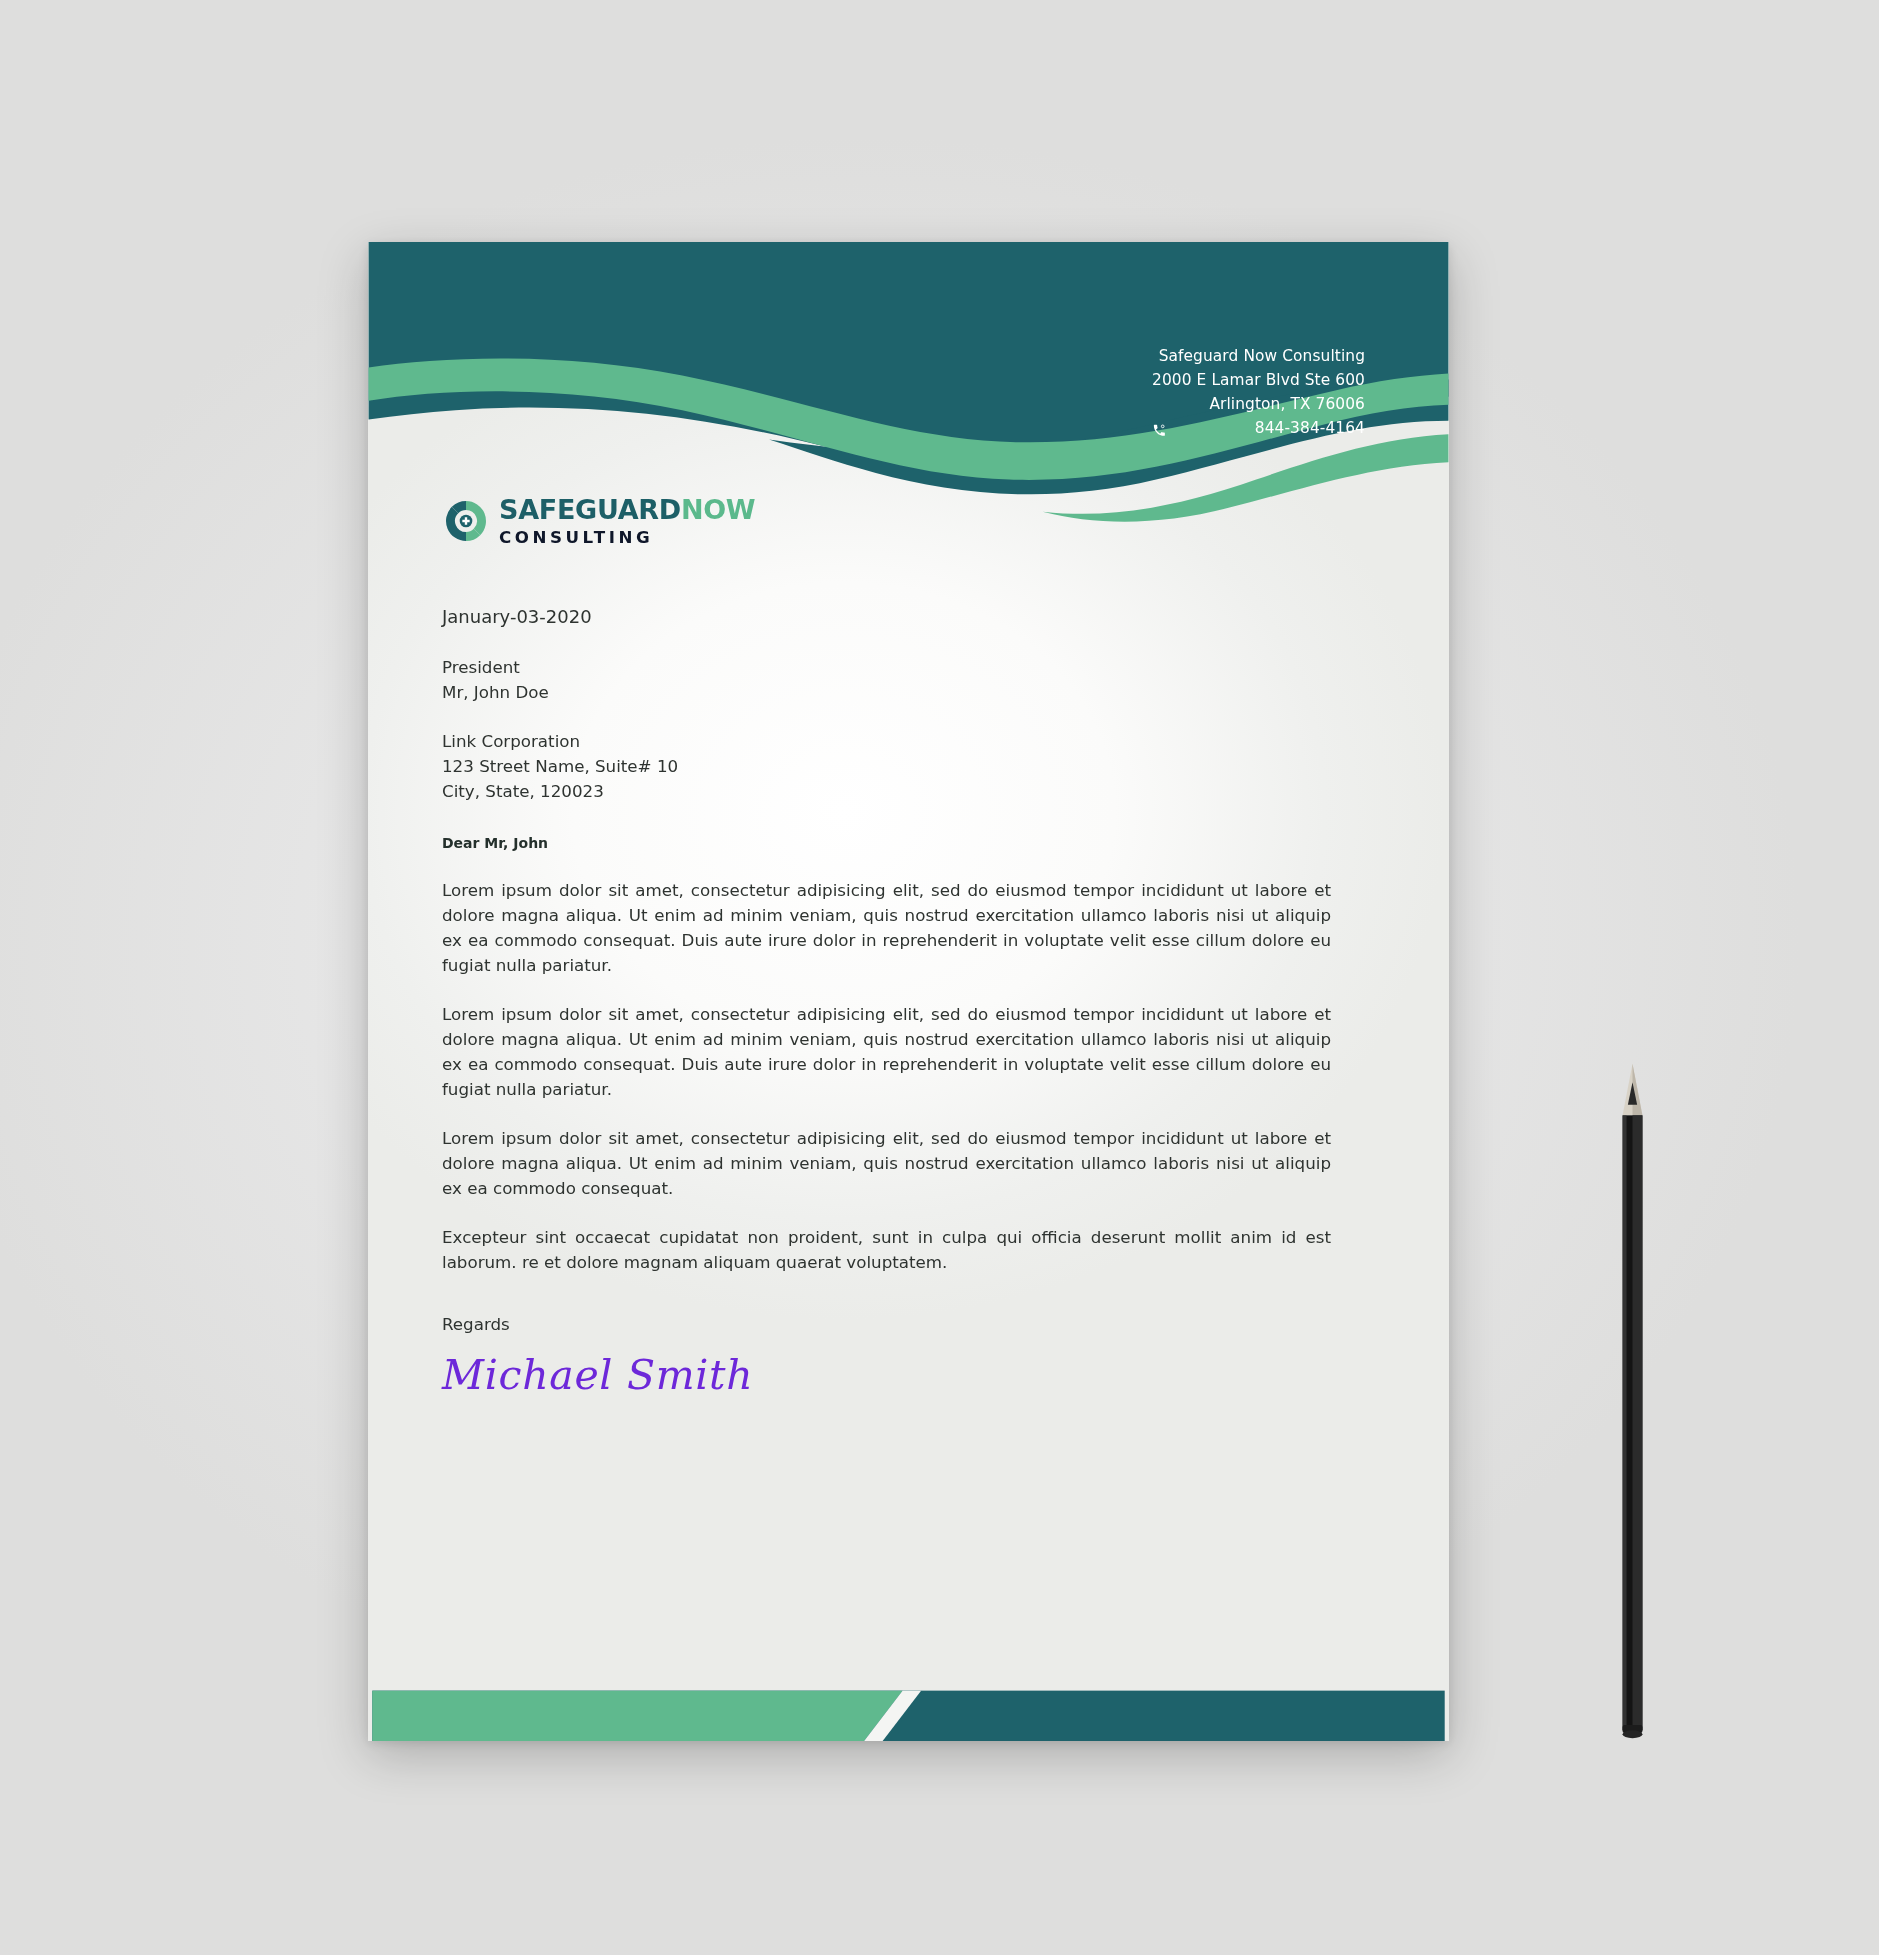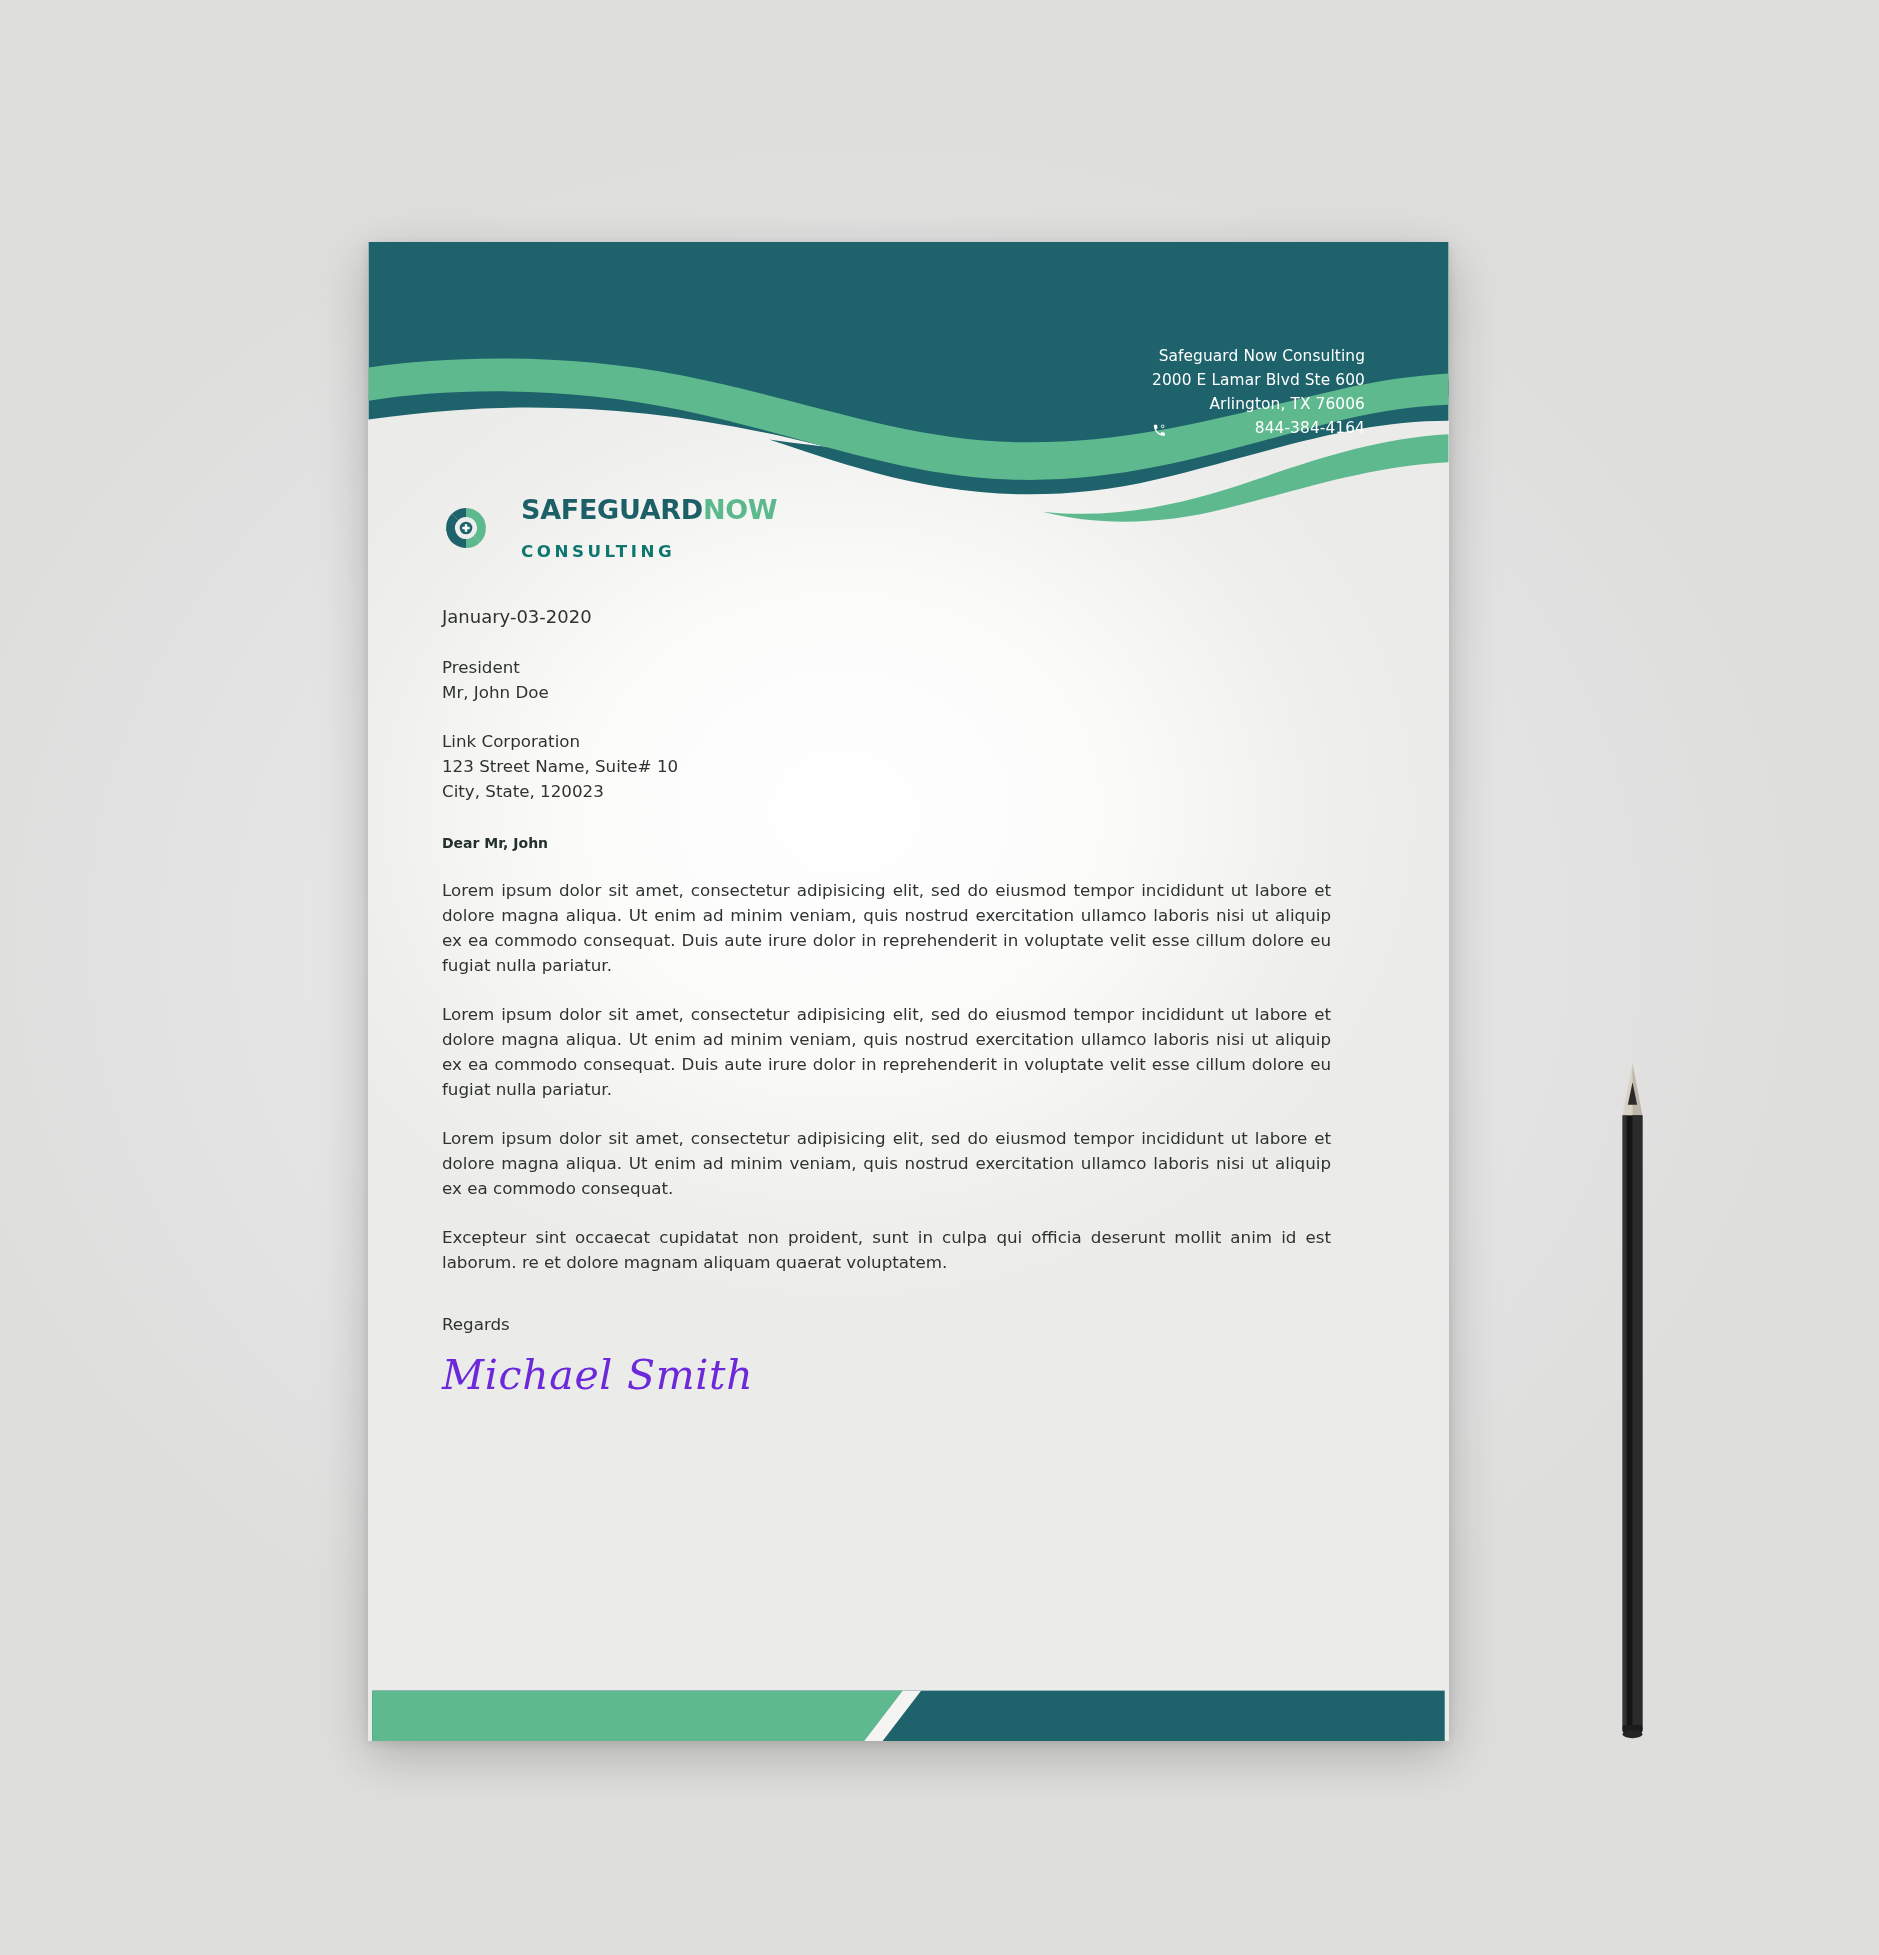--- a/index.html
+++ b/index.html
@@ -75,39 +75,39 @@
     flex: 0 0 auto;
   }
 
   
   .logo {
     position: absolute;
     left: 74px;
     top: 254px;
     display: flex;
     align-items: center;
-    gap: 31px;
+    gap: 9px;
     z-index: 6;
   }
   .logo-mark { width: 48px; height: 48px; flex: 0 0 auto; }
   .logo-text { line-height: 1; }
   .logo-title {
     font-size: 27px;
     font-weight: 700;
     letter-spacing: -0.3px;
     white-space: nowrap;
   }
   .logo-title .w1 { color: #1d5f67; }
   .logo-title .w2 { color: #5bb98c; }
   .logo-sub {
-    margin-top: 20px;
+    margin-top: 6px;
     font-size: 16.7px;
     font-weight: 600;
     letter-spacing: 3.5px;
-    color: #0f766e;
+    color: #0f172a;
   }
 
   
   .letter {
     position: absolute;
     left: 74px;
     top: 364px;
     width: 889px;
     color: #2e3330;
     z-index: 4;

